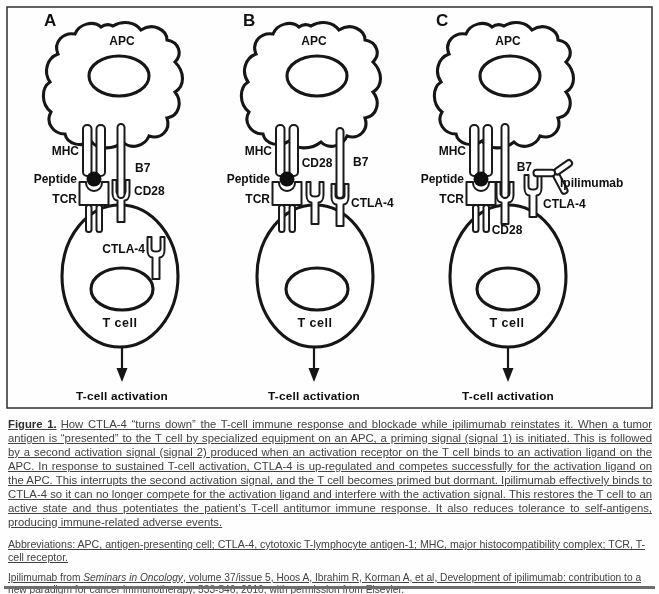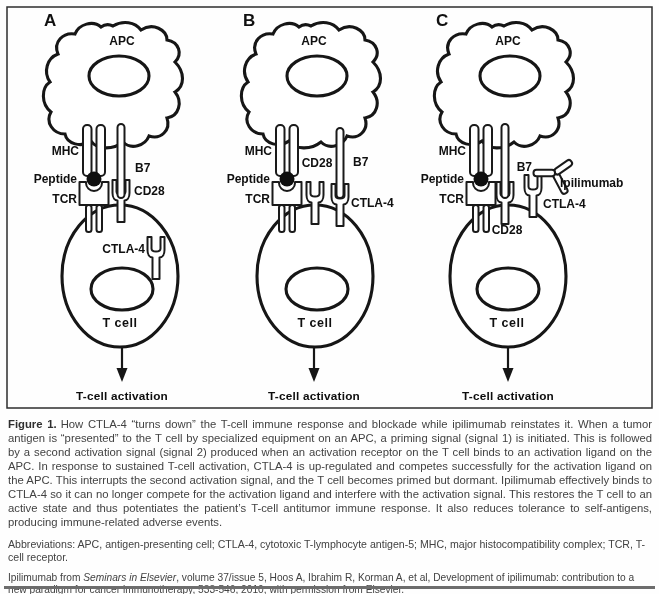--- a/index.html
+++ b/index.html
@@ -12,21 +12,21 @@
   .frame{fill:none;stroke:#2e2e2e;stroke-width:1.5;}
   .lbl{font:bold 12px "Liberation Sans",sans-serif;fill:#101010;}
   .mid{text-anchor:middle;}
   .end{text-anchor:end;}
   .panel-letter{font:bold 17px "Liberation Sans",sans-serif;fill:#101010;}
   .tcell-lbl{font:bold 12.5px "Liberation Sans",sans-serif;letter-spacing:.5px;fill:#101010;text-anchor:middle;}
   .act{font:bold 11.8px "Liberation Sans",sans-serif;fill:#0d0d0d;text-anchor:middle;letter-spacing:.2px;}
   .arrow{stroke:#161616;stroke-width:2.2;}
   .arrow-head{fill:#161616;}
   .caption{position:absolute;left:8px;top:417px;width:644px;color:#424242;}
-  .caption p{margin:0;}
+  .caption p{margin:0;text-decoration:underline;}
   .cap-body{font-size:11.3px;line-height:14px;text-align:justify;margin-bottom:9px !important;}
   .cap-body b{color:#2f2f2f;margin-right:4px;}
   .cap-abbr{font-size:10.6px;line-height:12.8px;margin-bottom:8px !important;}
   .cap-reprint{font-size:10.2px;line-height:12.8px;}
   .bottom-rule{position:absolute;left:4px;top:586px;width:651px;height:2.5px;background:#6d6d6d;}
 </style>
 </head>
 <body>
 
 <div id="stage">
@@ -122,19 +122,19 @@
     <text class="lbl mid" x="507" y="234">CD28</text>
     <text class="tcell-lbl" x="507" y="327">T cell</text>
     <line class="arrow" x1="508" y1="348" x2="508" y2="370"></line>
     <polygon class="arrow-head" points="502.5,368 513.5,368 508,382"></polygon>
     <text class="act" x="508" y="400">T-cell activation</text>
   </g>
 </svg>
 
 <div class="caption">
   <p class="cap-body"><b>Figure 1.</b><span>How CTLA-4 “turns down” the T-cell immune response and blockade while ipilimumab reinstates it. When a tumor antigen is “presented” to the T cell by specialized equipment on an APC, a priming signal (signal 1) is initiated. This is followed by a second activation signal (signal 2) produced when an activation receptor on the T cell binds to an activation ligand on the APC. In response to sustained T-cell activation, CTLA-4 is up-regulated and competes successfully for the activation ligand on the APC. This interrupts the second activation signal, and the T cell becomes primed but dormant. Ipilimumab effectively binds to CTLA-4 so it can no longer compete for the activation ligand and interfere with the activation signal. This restores the T cell to an active state and thus potentiates the patient’s T-cell antitumor immune response. It also reduces tolerance to self-antigens, producing immune-related adverse events.</span></p>
-  <p class="cap-abbr">Abbreviations: APC, antigen-presenting cell; CTLA-4, cytotoxic T-lymphocyte antigen-5; MHC, major histocompatibility complex; TCR, T-cell receptor.</p>
-  <p class="cap-reprint"><span>Ipilimumab from </span><i>Seminars in Elsevier</i><span>, volume 37/issue 5, Hoos A, Ibrahim R, Korman A, et al, Development of ipilimumab: contribution to a new paradigm for cancer immunotherapy, 533-546, 2010, with permission from Elsevier. http://www.sciencedirect.com/science/journal/00937754.</span></p>
+  <p class="cap-abbr">Abbreviations: APC, antigen-presenting cell; CTLA-4, cytotoxic T-lymphocyte antigen-1; MHC, major histocompatibility complex; TCR, T-cell receptor.</p>
+  <p class="cap-reprint"><span>Ipilimumab from </span><i>Seminars in Oncology</i><span>, volume 37/issue 5, Hoos A, Ibrahim R, Korman A, et al, Development of ipilimumab: contribution to a new paradigm for cancer immunotherapy, 533-546, 2010, with permission from Elsevier. http://www.sciencedirect.com/science/journal/00937754.</span></p>
 </div>
 
 <div class="bottom-rule"></div>
 
 </div>
 
 </body></html>

